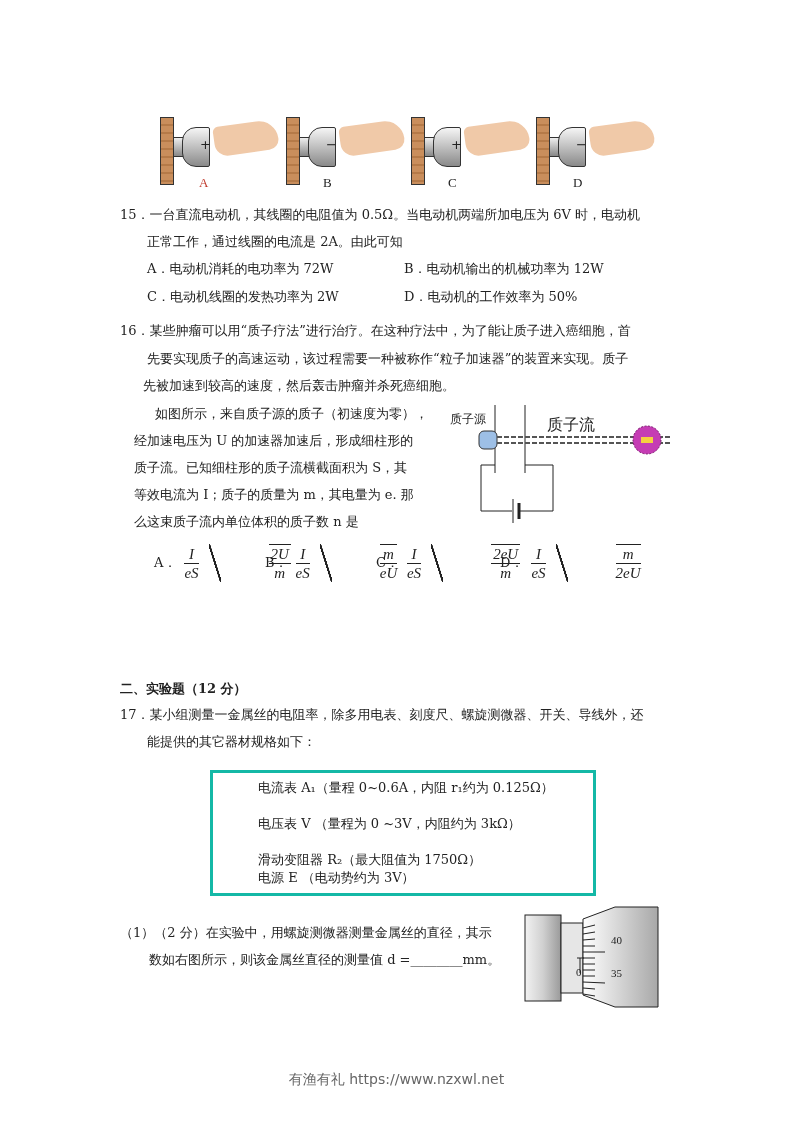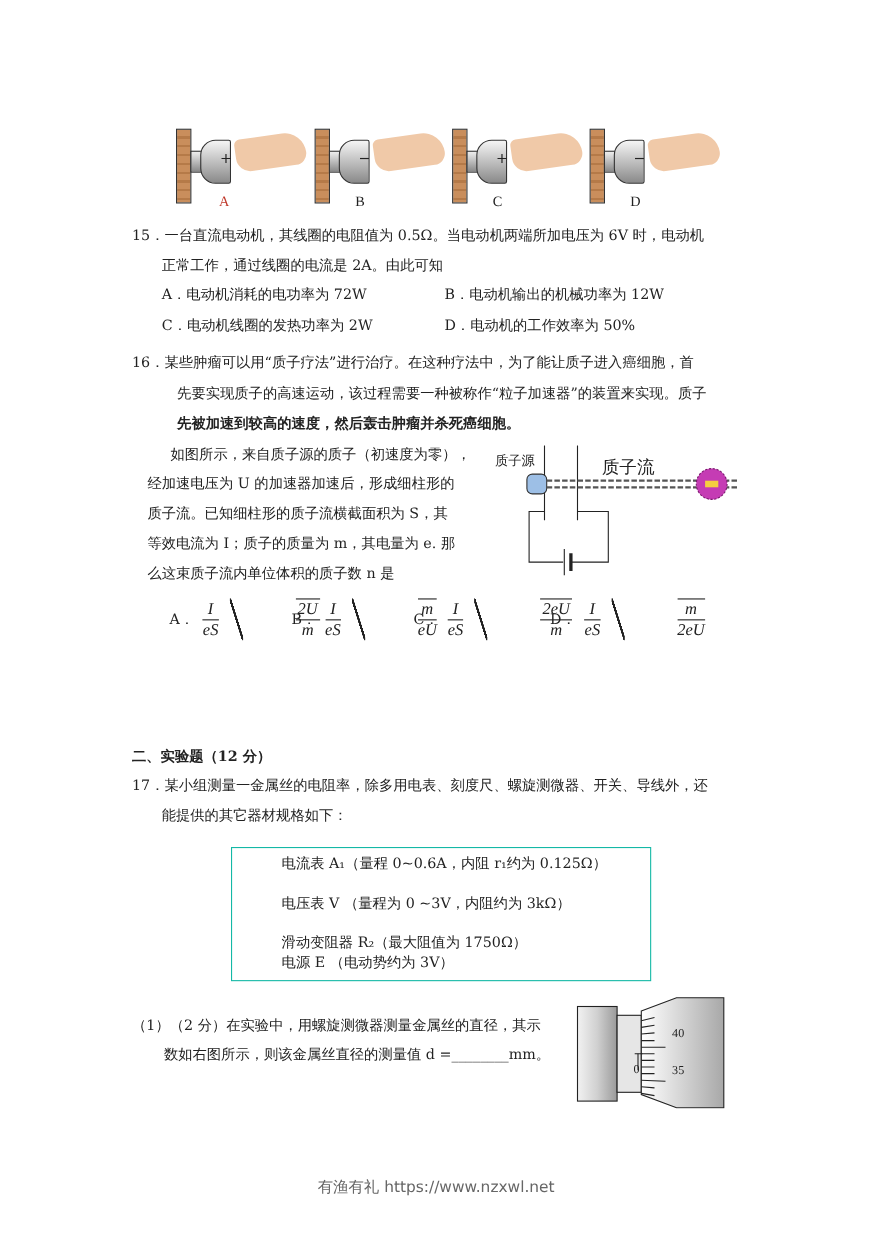--- a/index.html
+++ b/index.html
@@ -20,21 +20,21 @@
   .fig-label{position:absolute;top:175px;font-size:13px;font-family:"Liberation Serif",serif;}
   
   .frac{display:inline-block;vertical-align:middle;text-align:center;font-style:italic;font-family:"Liberation Serif",serif;font-size:15px;}
   .frac .n{display:block;padding:0 2px;border-bottom:1px solid #222;line-height:18px;}
   .frac .d{display:block;line-height:18px;}
   .sqrt{display:inline-block;vertical-align:middle;position:relative;padding-left:12px;margin-left:2px;}
   .sqrt:before{content:"";position:absolute;left:0;top:0;width:12px;height:38px;
       background:linear-gradient(to top right,transparent 45%,#222 46%,#222 54%,transparent 55%);}
   .sqrt .inner{display:inline-block;border-top:1px solid #222;margin-left:48px;}
   .opt{position:absolute;top:544px;display:flex;align-items:center;gap:8px;font-size:13px;}
-  .box{position:absolute;left:210px;top:770px;width:380px;height:120px;border:1px solid #14b8a6;}
+  .box{position:absolute;left:210px;top:770px;width:380px;height:120px;border:3px solid #14b8a6;}
   .box .row{position:absolute;left:45px;font-size:13px;white-space:nowrap;line-height:18px;}
   .footer{position:absolute;top:1071px;left:0;width:793px;text-align:center;font-family:"DejaVu Sans",sans-serif;font-size:14px;color:#666;}
 </style>
 </head>
 <body>
 
 <div class="fig" style="left:152px;">
   <div class="wall"></div>
   <div class="stem"></div>
   <div class="cup"></div>
@@ -68,22 +68,22 @@
 <span class="fig-label" style="left:573px;">D</span>
 
 <div class="line" style="left:120px;top:206px;">15．一台直流电动机，其线圈的电阻值为 0.5Ω。当电动机两端所加电压为 6V 时，电动机</div>
 <div class="line" style="left:147px;top:233px;">正常工作，通过线圈的电流是 2A。由此可知</div>
 <div class="line" style="left:147px;top:260px;">A．电动机消耗的电功率为 72W</div>
 <div class="line" style="left:404px;top:260px;">B．电动机输出的机械功率为 12W</div>
 <div class="line" style="left:147px;top:288px;">C．电动机线圈的发热功率为 2W</div>
 <div class="line" style="left:404px;top:288px;">D．电动机的工作效率为 50%</div>
 
 <div class="line" style="left:120px;top:322px;">16．某些肿瘤可以用“质子疗法”进行治疗。在这种疗法中，为了能让质子进入癌细胞，首</div>
-<div class="line" style="left:161px;top:350px;">先要实现质子的高速运动，该过程需要一种被称作“粒子加速器”的装置来实现。质子</div>
-<div class="line" style="left:161px;top:377px;font-weight:bold;">先被加速到较高的速度，然后轰击肿瘤并杀死癌细胞。</div>
+<div class="line" style="left:147px;top:350px;">先要实现质子的高速运动，该过程需要一种被称作“粒子加速器”的装置来实现。质子</div>
+<div class="line" style="left:143px;top:377px;">先被加速到较高的速度，然后轰击肿瘤并杀死癌细胞。</div>
 
 <div class="line" style="left:155px;top:405px;">如图所示，来自质子源的质子（初速度为零），</div>
 <div class="line" style="left:134px;top:432px;">经加速电压为 U 的加速器加速后，形成细柱形的</div>
 <div class="line" style="left:134px;top:459px;">质子流。已知细柱形的质子流横截面积为 S，其</div>
 <div class="line" style="left:134px;top:486px;">等效电流为 I；质子的质量为 m，其电量为 e. 那</div>
 <div class="line" style="left:134px;top:513px;">么这束质子流内单位体积的质子数 n 是</div>
 
 <div class="abs" style="left:445px;top:403px;width:230px;height:125px;text-align:right;">
   <span class="abs" style="left:5px;top:8px;font-family:'DejaVu Sans',sans-serif;font-size:12px;">质子源</span>
   <span class="abs" style="left:102px;top:12px;font-family:'DejaVu Sans',sans-serif;font-size:16px;">质子流</span>

